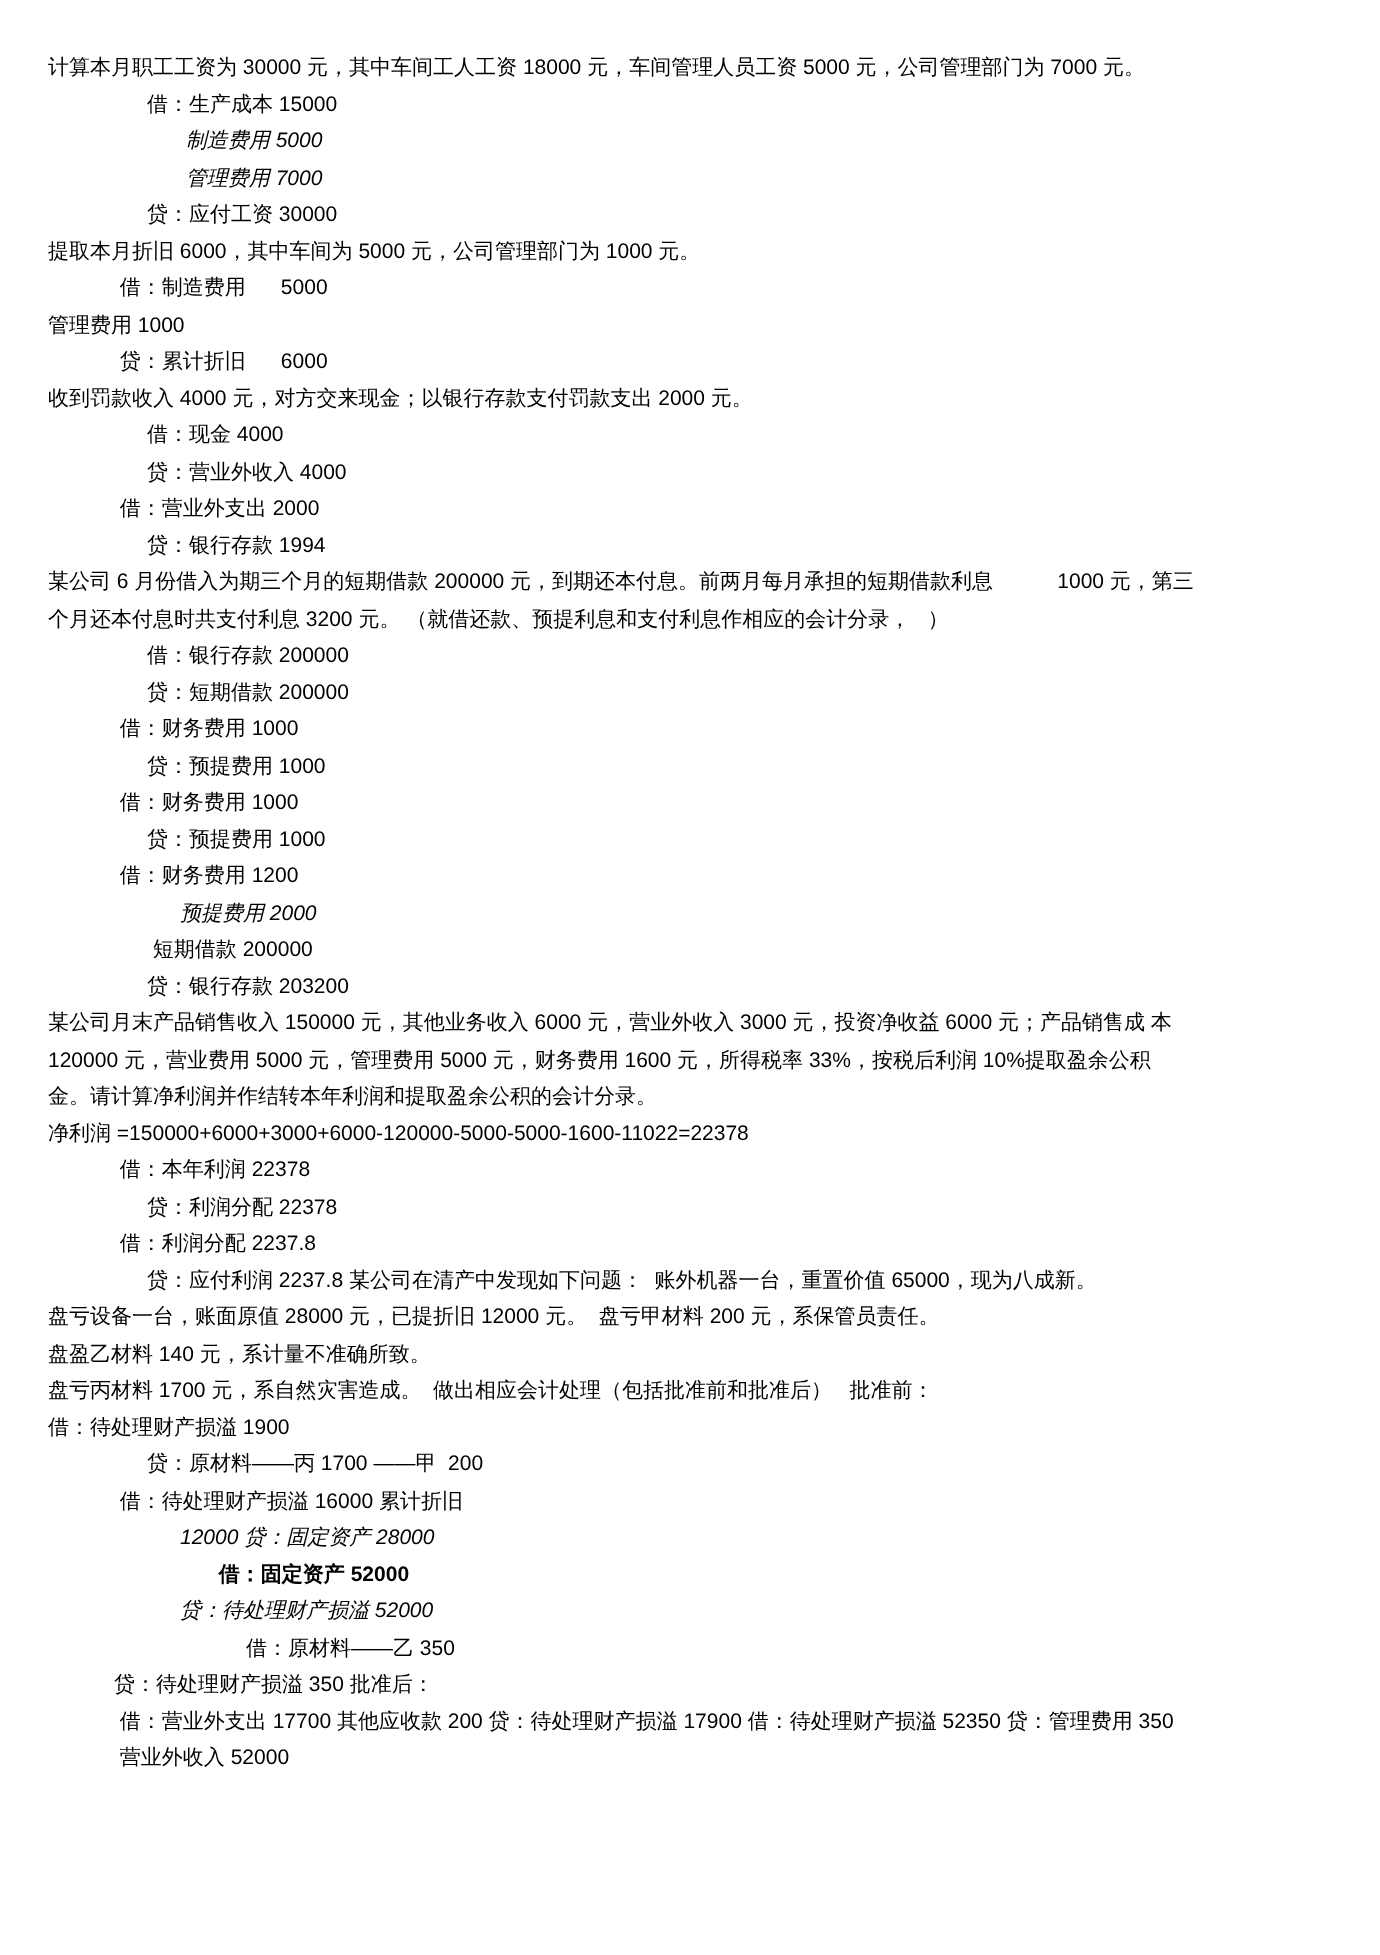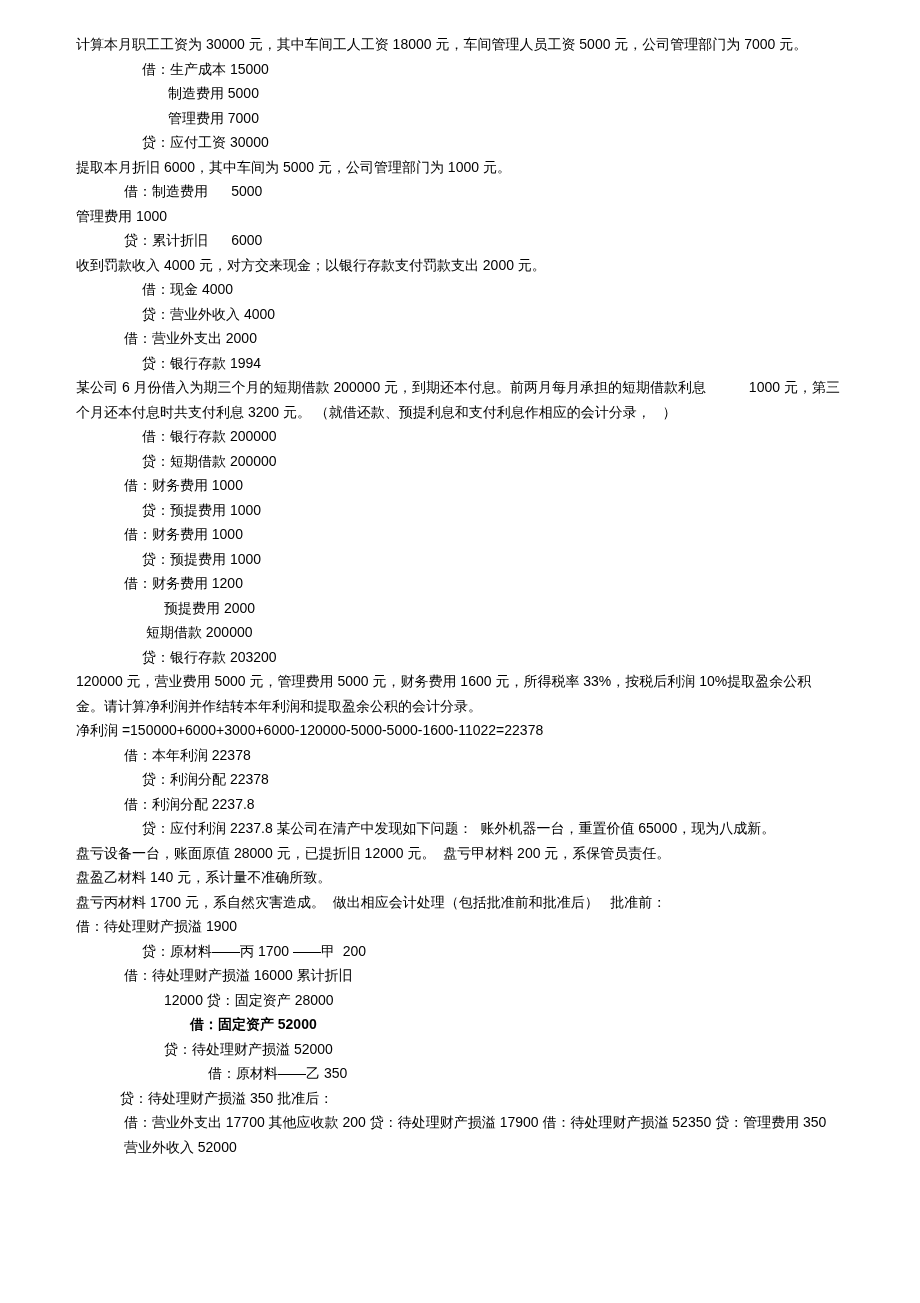--- a/index.html
+++ b/index.html
@@ -7,26 +7,25 @@
       padding: 32px 32px 32px 32px;
       font-family: "Microsoft YaHei", "SimSun", sans-serif;
       font-size: 14px;
       line-height: 1.75;
       color: #000;
       background: #fff;
       width: 856px;
     }
     .line {
       white-space: pre;
-      margin-left: 44px;
     }
     .indent0 { padding-left: 0; }
     .indent1 { padding-left: 44px; }
     .indent2 { padding-left: 66px; }
-    .indent3 { padding-left: 88px; }
+    .indent3 { padding-left: 88px; font-style: italic; }
     .indent4 { padding-left: 110px; font-weight: bold; }
     .indent5 { padding-left: 132px; }
   </style>
 </head>
 <body>
 
 <div id="doc">
     <div class="line indent0">计算本月职工工资为 30000 元，其中车间工人工资 18000 元，车间管理人员工资 5000 元，公司管理部门为 7000 元。</div>
     <div class="line indent2">借：生产成本 15000</div>
     <div class="line indent3"> 制造费用 5000</div>
@@ -46,20 +45,21 @@
     <div class="line indent2">借：银行存款 200000</div>
     <div class="line indent2">贷：短期借款 200000</div>
     <div class="line indent1"> 借：财务费用 1000</div>
     <div class="line indent2">贷：预提费用 1000</div>
     <div class="line indent1"> 借：财务费用 1000</div>
     <div class="line indent2">贷：预提费用 1000</div>
     <div class="line indent1"> 借：财务费用 1200</div>
     <div class="line indent3">预提费用 2000</div>
     <div class="line indent2"> 短期借款 200000</div>
     <div class="line indent2">贷：银行存款 203200</div>
+    <div class="line indent0">某公司月末产品销售收入 150000 元，其他业务收入 6000 元，营业外收入 3000 元，投资净收益 6000 元；产品销售成 本 </div>
     <div class="line indent0">120000 元，营业费用 5000 元，管理费用 5000 元，财务费用 1600 元，所得税率 33%，按税后利润 10%提取盈余公积</div>
     <div class="line indent0">金。请计算净利润并作结转本年利润和提取盈余公积的会计分录。</div>
     <div class="line indent0">净利润 =150000+6000+3000+6000-120000-5000-5000-1600-11022=22378</div>
     <div class="line indent1"> 借：本年利润 22378</div>
     <div class="line indent2">贷：利润分配 22378</div>
     <div class="line indent1"> 借：利润分配 2237.8</div>
     <div class="line indent2">贷：应付利润 2237.8 某公司在清产中发现如下问题：  账外机器一台，重置价值 65000，现为八成新。</div>
     <div class="line indent0">盘亏设备一台，账面原值 28000 元，已提折旧 12000 元。  盘亏甲材料 200 元，系保管员责任。</div>
     <div class="line indent0">盘盈乙材料 140 元，系计量不准确所致。</div>
     <div class="line indent0">盘亏丙材料 1700 元，系自然灾害造成。  做出相应会计处理（包括批准前和批准后）   批准前：</div>

